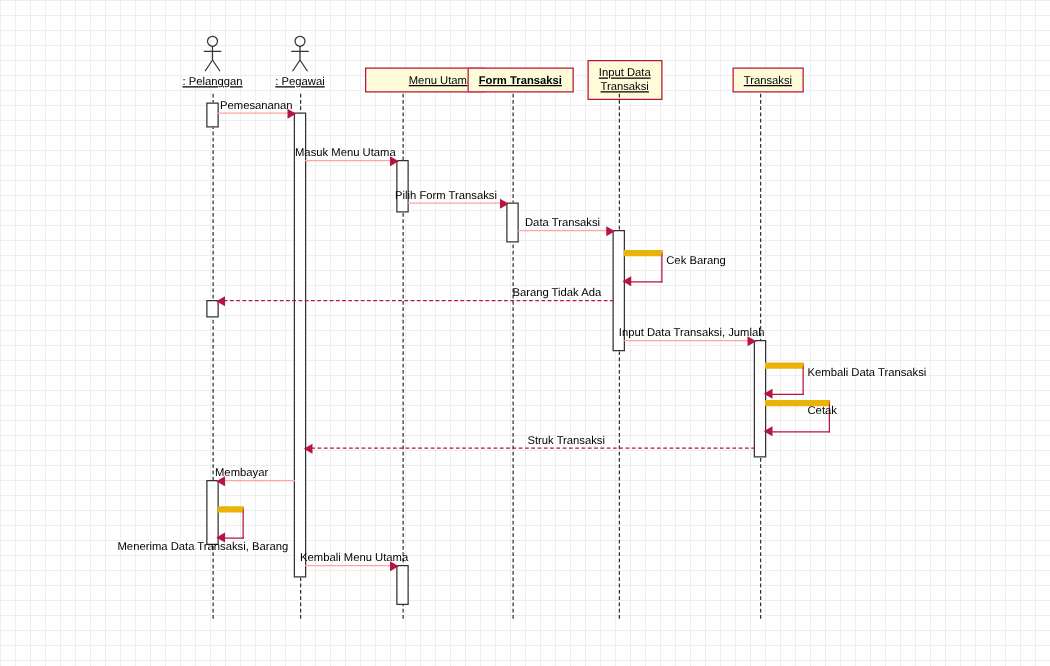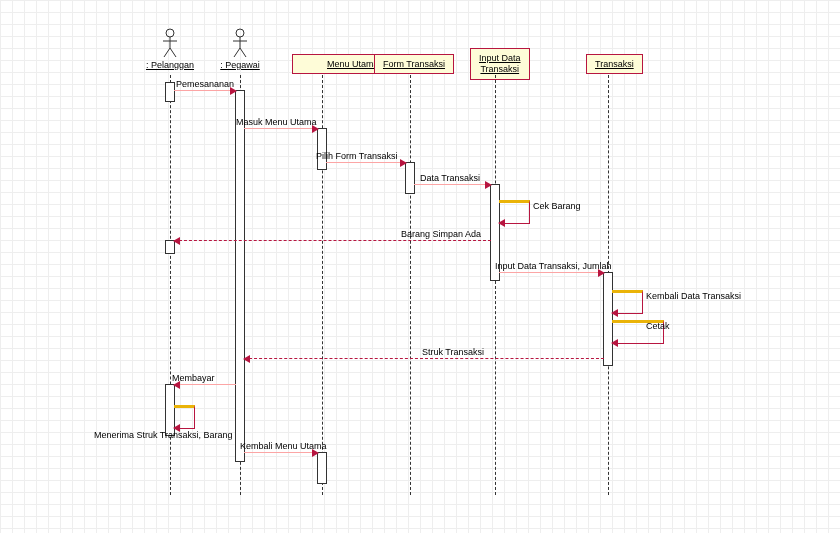--- a/index.html
+++ b/index.html
@@ -79,21 +79,21 @@
     position: absolute;
     bottom: 2px;
     white-space: nowrap;
     font-size: 9px;
   }
 
   
   .selfloop {
     position: absolute;
     width: 30px; height: 20px;
-    border-top: 3px solid #eab308;
+    border-top: 5px solid #eab308;
     border-right: 1px solid #b71540;
     border-bottom: 1px solid #b71540;
   }
   .selfloop .head {
     position: absolute;
     left: -1px; bottom: -4px;
     width: 0; height: 0;
     border-top: 4px solid transparent;
     border-bottom: 4px solid transparent;
     border-right: 7px solid #b71540;
@@ -126,21 +126,21 @@
       <circle cx="9" cy="5" r="4" fill="none" stroke="#333"></circle>
       <line x1="9" y1="9" x2="9" y2="20" stroke="#333"></line>
       <line x1="2" y1="13" x2="16" y2="13" stroke="#333"></line>
       <line x1="9" y1="20" x2="3" y2="29" stroke="#333"></line>
       <line x1="9" y1="20" x2="15" y2="29" stroke="#333"></line>
     </svg>
     <div class="label">: Pelanggan</div>
   </div>
 
   <div class="obj" style="left:292px; top:54px;padding-left:34px;">Menu Utama</div>
-  <div class="obj" style="left:374px; top:54px;">Form Transaksi</div>
+  <div class="obj" style="left:374px; top:54px;font-weight:bold;">Form Transaksi</div>
   <div class="obj" style="left:470px; top:48px; line-height:1.2;">
     <span>Input Data</span><br>
     <span>Transaksi</span>
   </div>
   <div class="obj" style="left:586px; top:54px;">Transaksi</div>
 
   <div class="lifeline" style="left:170px; top:75px; height:420px;"></div>
   <div class="lifeline" style="left:240px; top:75px; height:420px;"></div>
   <div class="lifeline" style="left:322px; top:75px; height:420px;"></div>
   <div class="lifeline" style="left:410px; top:75px; height:420px;"></div>
@@ -176,21 +176,21 @@
     <span class="msg" style="left:6px;">Data Transaksi</span>
     <span class="head-r"></span>
   </div>
 
   <div class="selfloop" style="left:499px; top:200px;">
     <span class="head"></span>
     <span class="msg">Cek Barang</span>
   </div>
 
   <div class="arrow dashed" style="left:174px; top:240px; width:317px;">
-    <span class="msg" style="right:10px;">Barang Simpan Ada</span>
+    <span class="msg" style="right:10px;">Barang Tidak Ada</span>
     <span class="head-l"></span>
   </div>
 
   <div class="arrow solid" style="left:499px; top:272px; width:105px;">
     <span class="msg" style="left:-4px;">Input Data Transaksi, Jumlah</span>
     <span class="head-r"></span>
   </div>
 
   <div class="selfloop" style="left:612px; top:290px;">
     <span class="head"></span>
@@ -207,21 +207,21 @@
     <span class="head-l"></span>
   </div>
 
   <div class="arrow solid" style="left:174px; top:384px; width:62px;">
     <span class="msg" style="left:-2px;">Membayar</span>
     <span class="head-l"></span>
   </div>
 
   <div class="selfloop" style="left:174px; top:405px; width:20px;">
     <span class="head"></span>
-    <span class="msg" style="left:-80px; top:22px;">Menerima Struk Transaksi, Barang</span>
+    <span class="msg" style="left:-80px; top:22px;">Menerima Data Transaksi, Barang</span>
   </div>
 
   <div class="arrow solid" style="left:244px; top:452px; width:74px;">
     <span class="msg" style="left:-4px;">Kembali Menu Utama</span>
     <span class="head-r"></span>
   </div>
 
 </div>
 
 </body></html>

